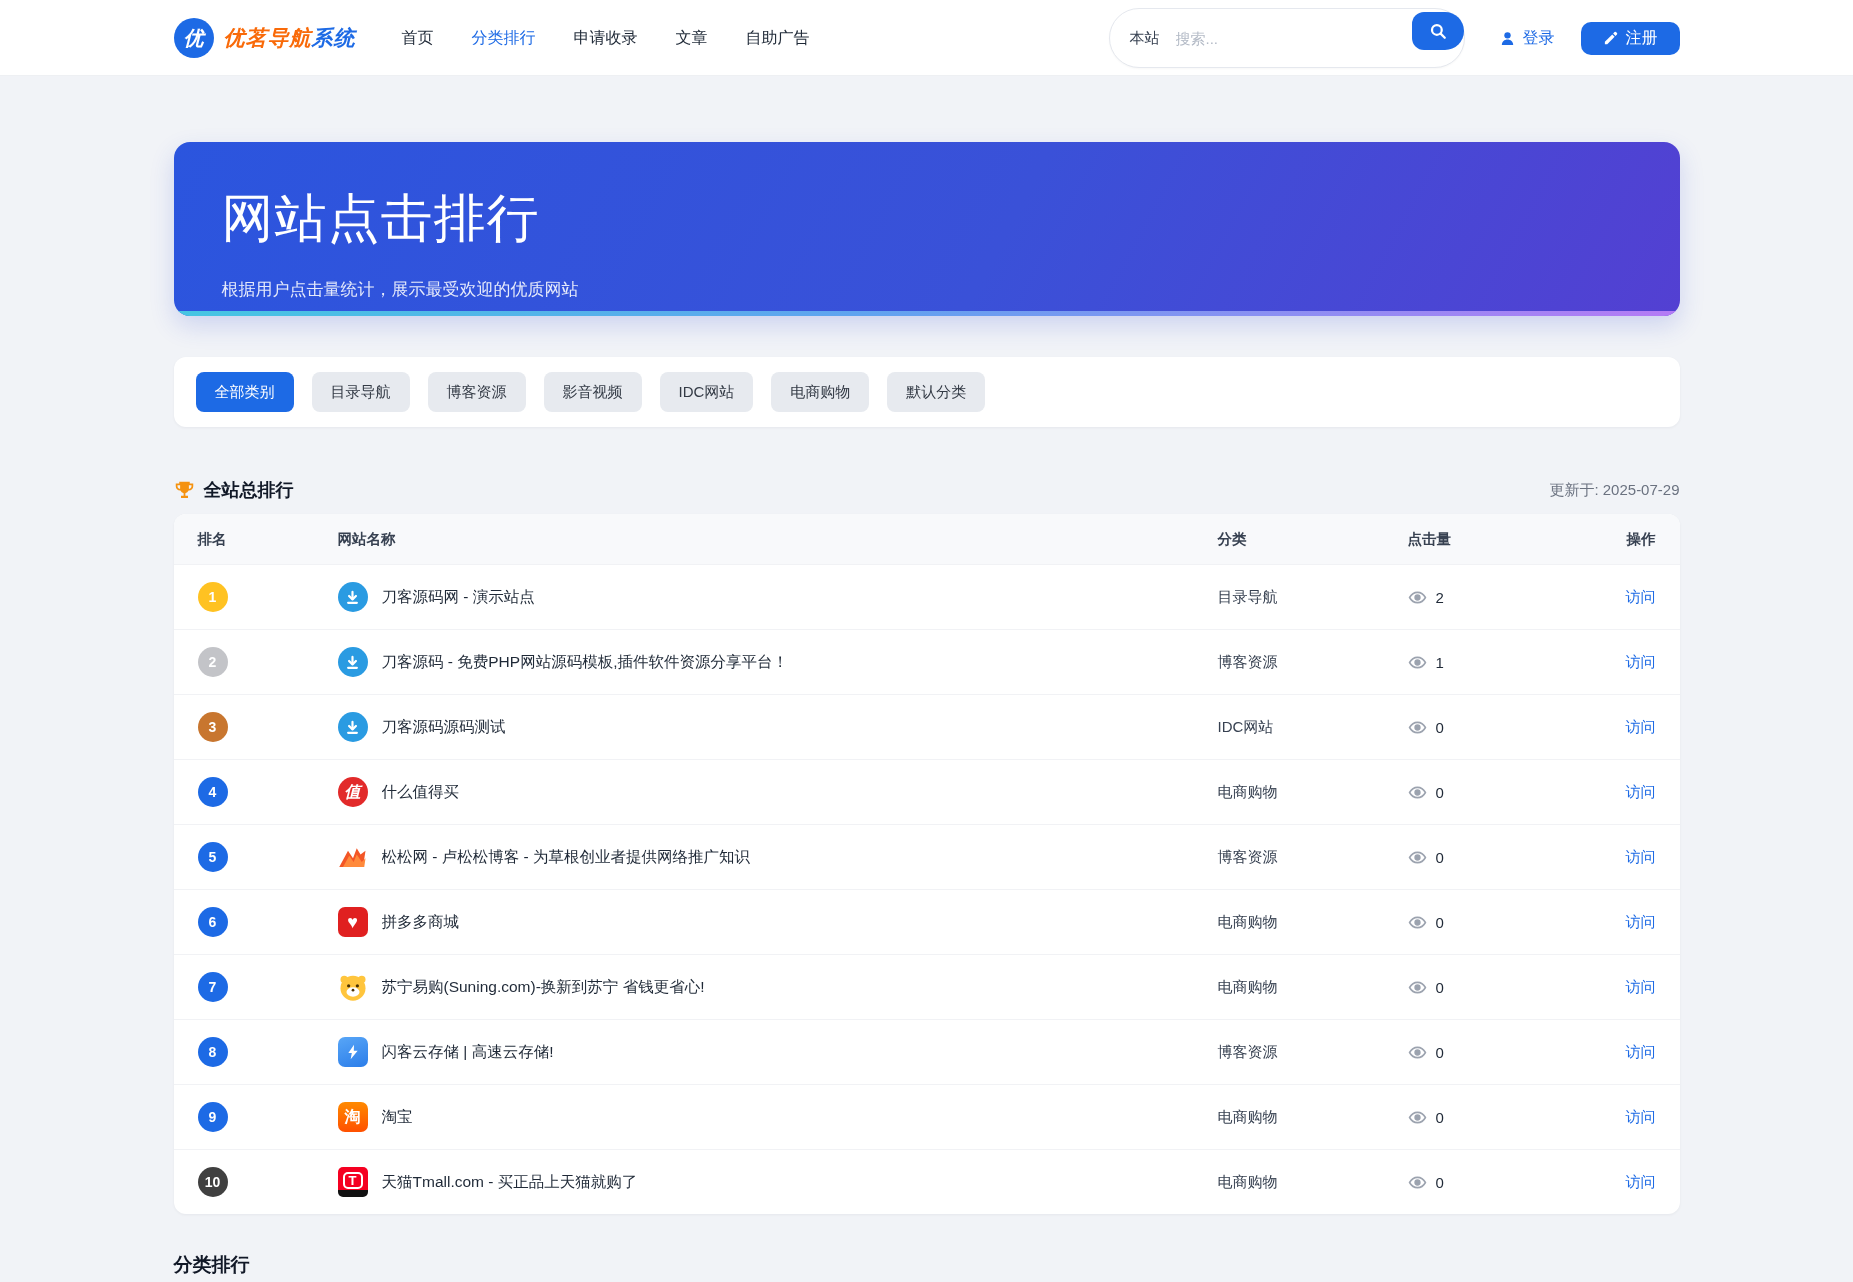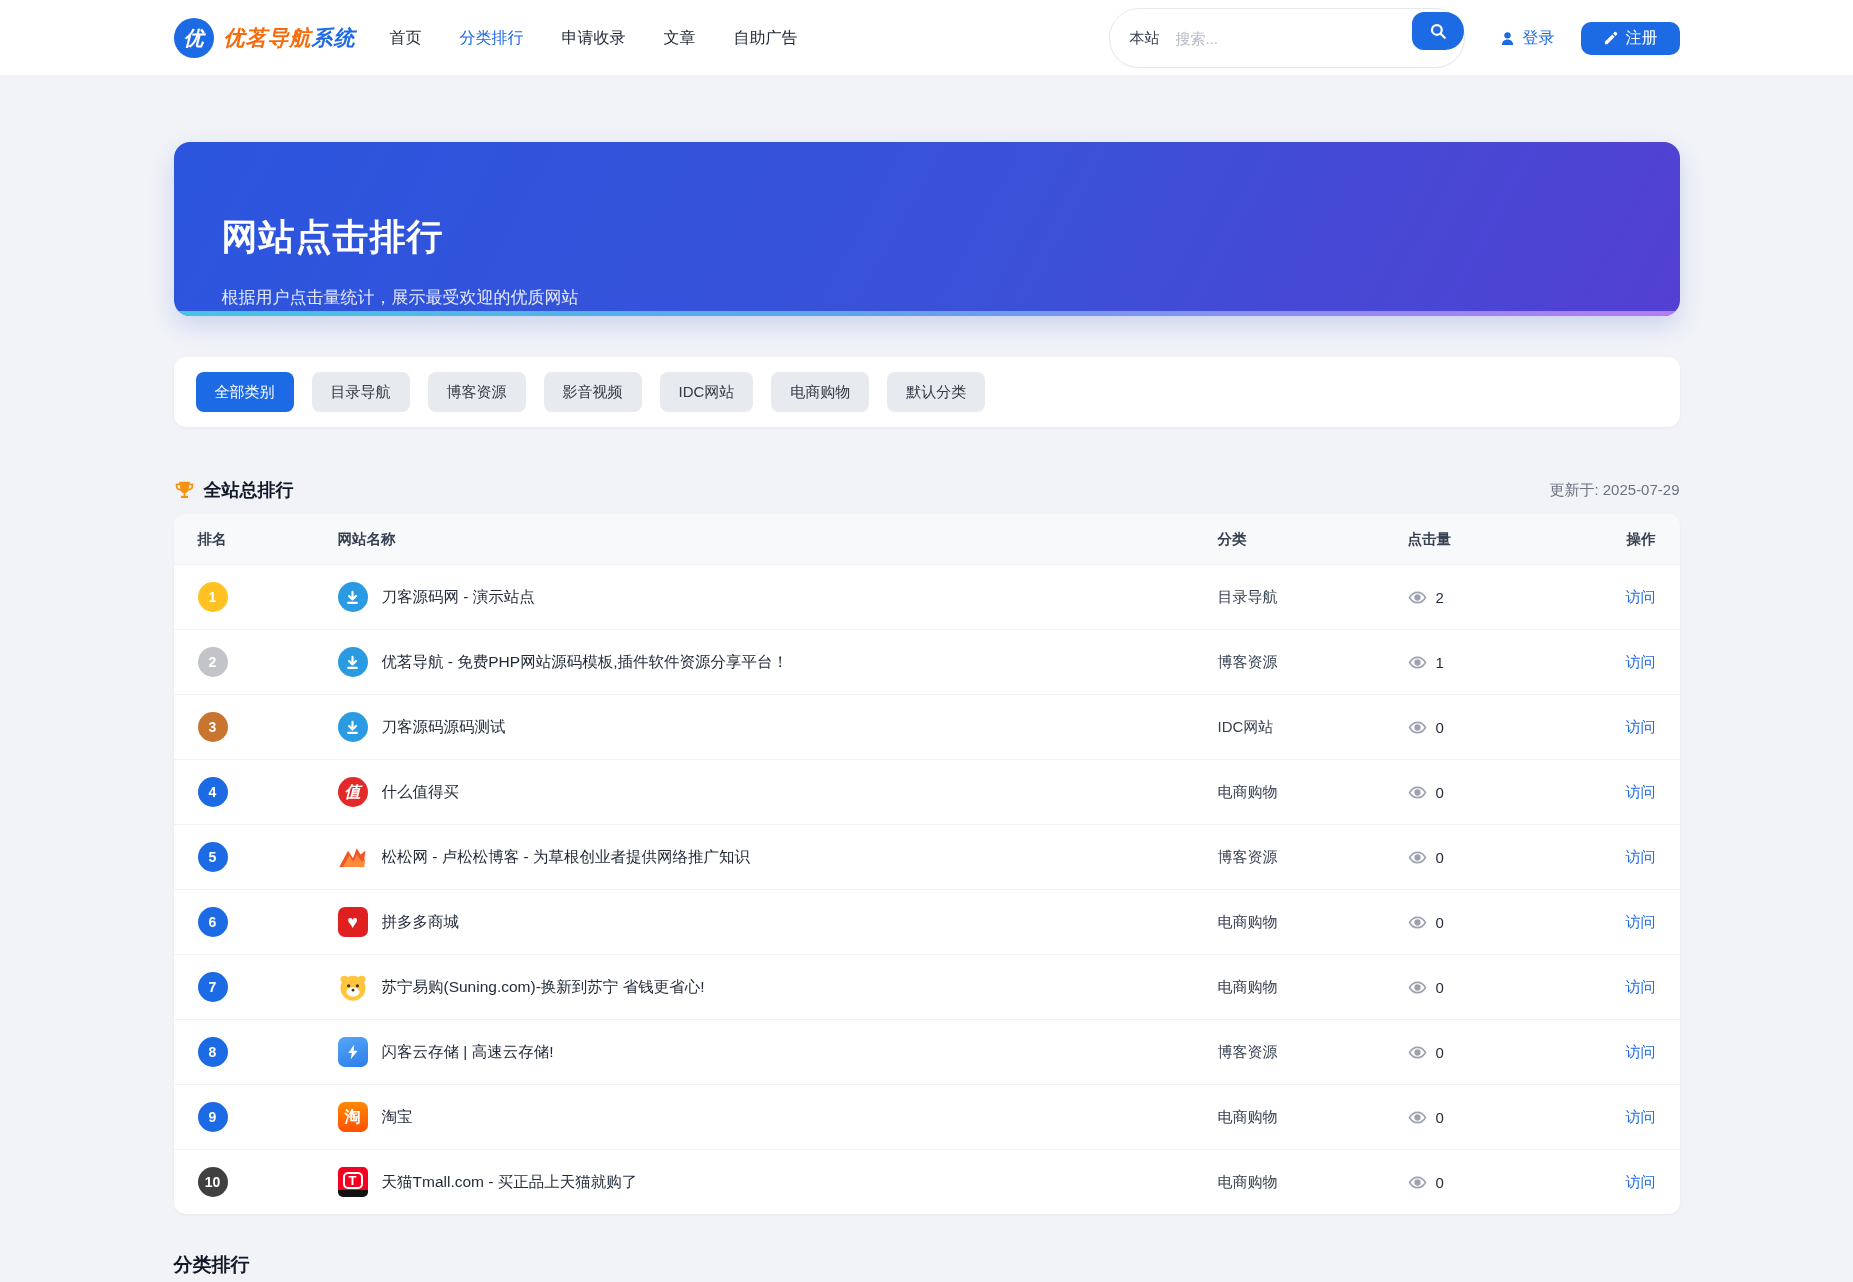--- a/index.html
+++ b/index.html
@@ -15,21 +15,21 @@
   .header-inner { display:flex; align-items:center; height:76px; }
   .logo-wrap { display:flex; align-items:center; gap:10px; }
   .logo-circle {
     width:40px; height:40px; border-radius:50%; background:#1d6ae5;
     color:#fff; font-size:20px; font-weight:bold; font-style:italic;
     display:flex; align-items:center; justify-content:center;
   }
   .brand { font-size:21px; font-weight:bold; font-style:italic; letter-spacing:1px; }
   .brand .b-orange { color:#f96a09; }
   .brand .b-blue { color:#1d6ae5; }
-  .main-nav { display:flex; align-items:center; gap:38px; margin-left:34px; }
+  .main-nav { display:flex; align-items:center; gap:38px; margin-left:46px; }
   .nav-link { font-size:16px; color:#1f2937; text-decoration:none; cursor:pointer; }
   .nav-link.active { color:#1d6ae5; }
 
   .search-pill {
     margin-left:auto; position:relative; display:flex; align-items:center;
     width:356px; height:60px; background:#fff; border:1px solid #e5e8ee;
     border-radius:9999px; box-shadow:0 1px 2px rgba(16,24,40,.03);
   }
   .search-scope { font-size:15px; color:#374151; padding:0 16px 0 20px; }
   .search-input {
@@ -56,21 +56,21 @@
   .banner {
     margin-top:66px; height:174px; border-radius:16px; position:relative;
     background:linear-gradient(118deg,#2b55de 0%,#3a51d8 55%,#5340d2 100%);
     padding:42px 48px; overflow:hidden;
     box-shadow:0 10px 24px rgba(43,74,210,.18);
   }
   .banner::after {
     content:""; position:absolute; left:0; right:0; bottom:0; height:5px;
     background:linear-gradient(90deg,#45c6e2 0%,#5fa4ef 45%,#b57bf5 100%);
   }
-  .banner-title { color:#fff; font-size:36px; font-weight:bold; letter-spacing:1px;margin-top:29px; }
+  .banner-title { color:#fff; font-size:52px; font-weight:normal; letter-spacing:1px; }
   .banner-sub { color:rgba(255,255,255,.88); font-size:17px; margin-top:24px; }
 
   
   .filter-card {
     margin-top:41px; background:#fff; border-radius:12px; padding:15px 16px;
     display:flex; gap:12px; box-shadow:0 1px 3px rgba(16,24,40,.05);
   }
   .filter-btn {
     height:40px; padding:0 19px; border-radius:8px; border:none; cursor:pointer;
     font-size:15px; font-family:inherit; background:#e7eaef; color:#333a45;margin-left:6px;
@@ -225,21 +225,21 @@
             <span class="rank-badge" style="background: rgb(195, 196, 200);">2</span>
           </div>
     <div class="c-name">
       <span class="site-icon" style="background: rgb(42, 155, 226); border-radius: 50%;">
               <svg width="15" height="15" viewBox="0 0 24 24" fill="none" stroke="#fff" stroke-width="3.5" stroke-linecap="round" stroke-linejoin="round">
                 <path d="M12 3v11"></path>
                 <path d="M6.5 9.5 12 15l5.5-5.5"></path>
                 <path d="M5 20.5h14"></path>
               </svg>
             </span>
-      <span class="site-title">优茗导航 - 免费PHP网站源码模板,插件软件资源分享平台！</span>
+      <span class="site-title">刀客源码 - 免费PHP网站源码模板,插件软件资源分享平台！</span>
     </div>
     <div class="c-cat">博客资源</div>
     <div class="c-clicks">
       <svg width="19" height="19" viewBox="0 0 24 24" fill="none" stroke="#9ca3af" stroke-width="2">
               <path d="M2 12s3.5-6.5 10-6.5S22 12 22 12s-3.5 6.5-10 6.5S2 12 2 12Z"></path>
               <circle cx="12" cy="12" r="3" fill="#9ca3af"></circle>
             </svg>
       <span>1</span>
     </div>
     <div class="c-action"><a class="visit-link">访问</a></div>

